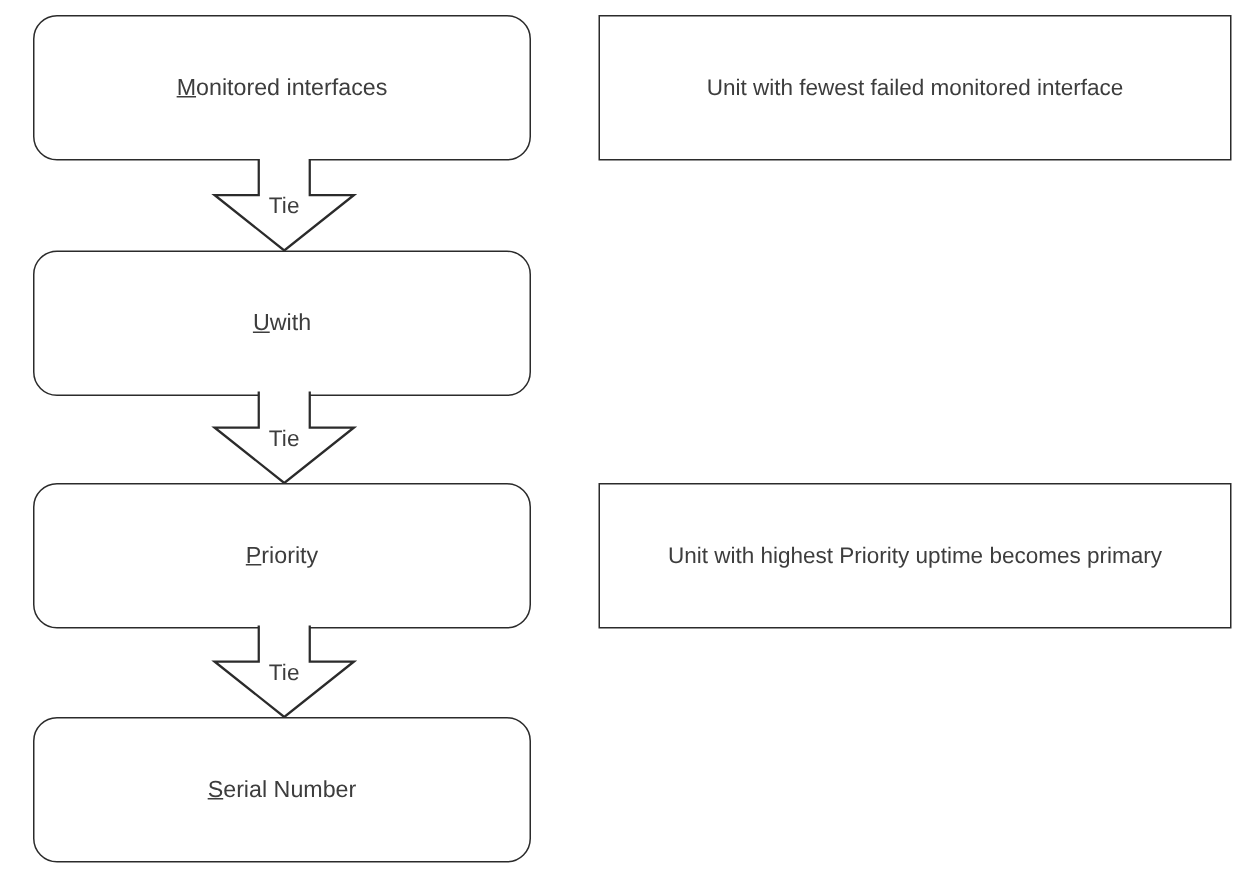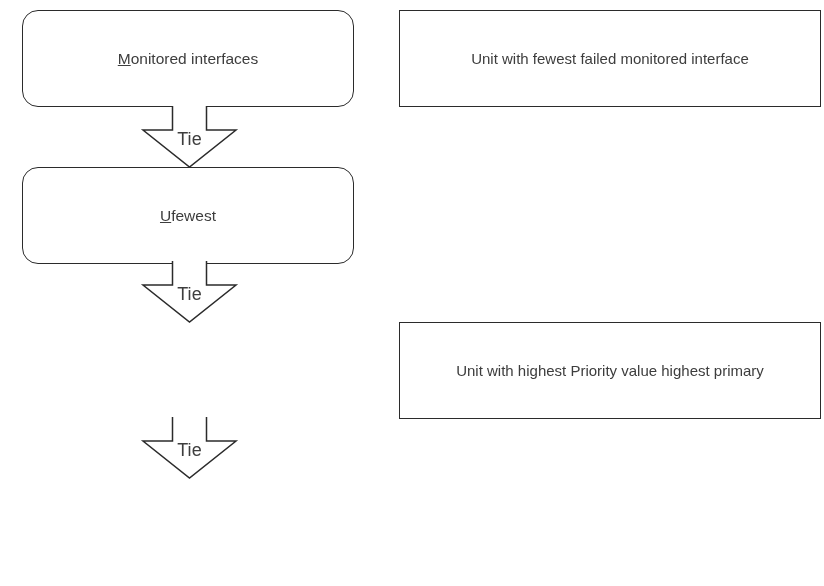--- a/index.html
+++ b/index.html
@@ -91,21 +91,21 @@
     width: 95px;
     height: 62px;
     overflow: visible;
   }
   .tie-arrow-label {
     position: absolute;
     left: 0;
     top: 24px;
     width: 95px;
     text-align: center;
-    font-size: 18px;
+    font-size: 15px;
     line-height: 1;
     color: #3d3d3d;
     letter-spacing: 0.1px;
     pointer-events: none;
   }
   .arrow-1 { top: 106px; }
   .arrow-2 { top: 261px; }
   .arrow-3 { top: 417px; }
 </style>
 </head>
@@ -124,40 +124,46 @@
   </div>
 
   <div class="tie-arrow arrow-1">
     <svg viewBox="0 0 95 62" xmlns="http://www.w3.org/2000/svg">
       <path d="M 30.5 0 L 30.5 24 L 1 24 L 47.5 61 L 94 24 L 64.5 24 L 64.5 0" fill="#ffffff" stroke="#2b2b2b" stroke-width="1.5" stroke-linejoin="miter" stroke-linecap="butt"></path>
     </svg>
     <div class="tie-arrow-label">Tie</div>
   </div>
 
   <div class="crit-box row-2">
-    <div class="crit-label"><span class="key">U</span><span>fewest</span></div>
+    <div class="crit-label"><span class="key">U</span><span>with</span></div>
   </div>
 
 
   <div class="tie-arrow arrow-2">
     <svg viewBox="0 0 95 62" xmlns="http://www.w3.org/2000/svg">
       <path d="M 30.5 0 L 30.5 24 L 1 24 L 47.5 61 L 94 24 L 64.5 24 L 64.5 0" fill="#ffffff" stroke="#2b2b2b" stroke-width="1.5" stroke-linejoin="miter" stroke-linecap="butt"></path>
     </svg>
     <div class="tie-arrow-label">Tie</div>
   </div>
 
+  <div class="crit-box row-3">
+    <div class="crit-label"><span class="key">P</span><span>riority</span></div>
+  </div>
 
   <div class="desc-box row-3">
     <div class="desc-text">
-      <span>Unit with highest Priority value highest primary</span>
+      <span>Unit with highest Priority uptime becomes primary</span>
     </div>
   </div>
 
   <div class="tie-arrow arrow-3">
     <svg viewBox="0 0 95 62" xmlns="http://www.w3.org/2000/svg">
       <path d="M 30.5 0 L 30.5 24 L 1 24 L 47.5 61 L 94 24 L 64.5 24 L 64.5 0" fill="#ffffff" stroke="#2b2b2b" stroke-width="1.5" stroke-linejoin="miter" stroke-linecap="butt"></path>
     </svg>
     <div class="tie-arrow-label">Tie</div>
   </div>
 
+  <div class="crit-box row-4">
+    <div class="crit-label"><span class="key">S</span><span>erial Number</span></div>
+  </div>
 
 
 </div>
 
 </body></html>

